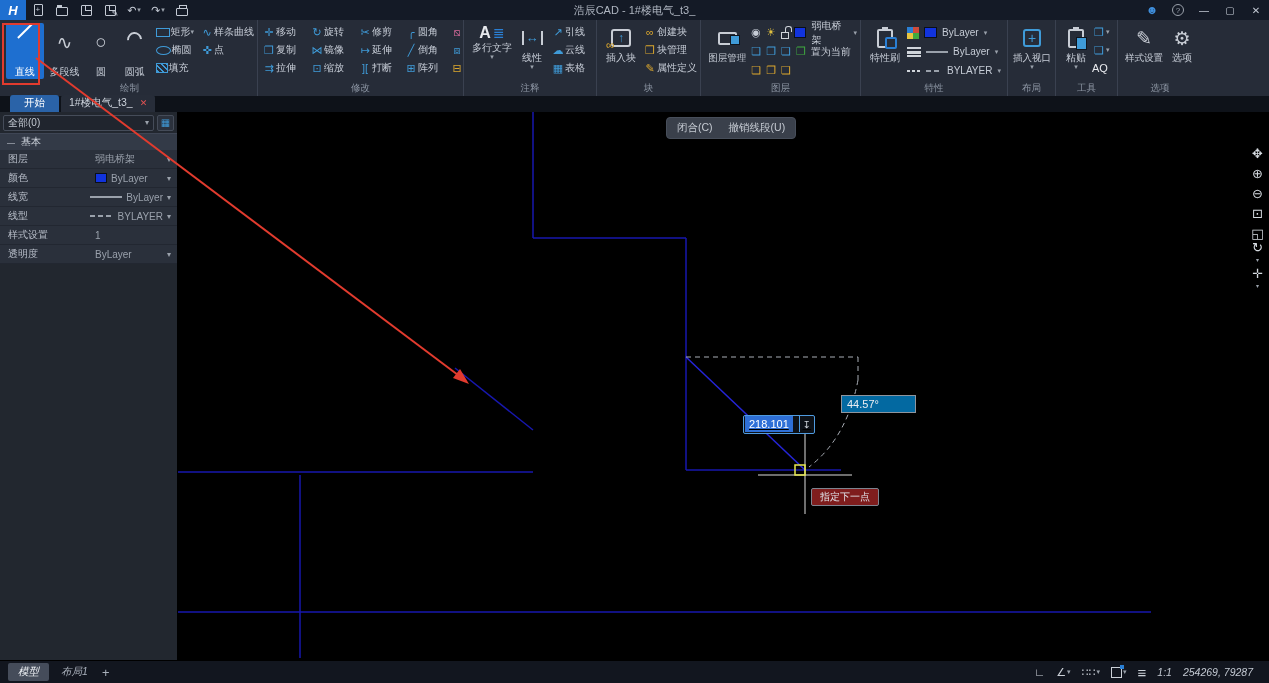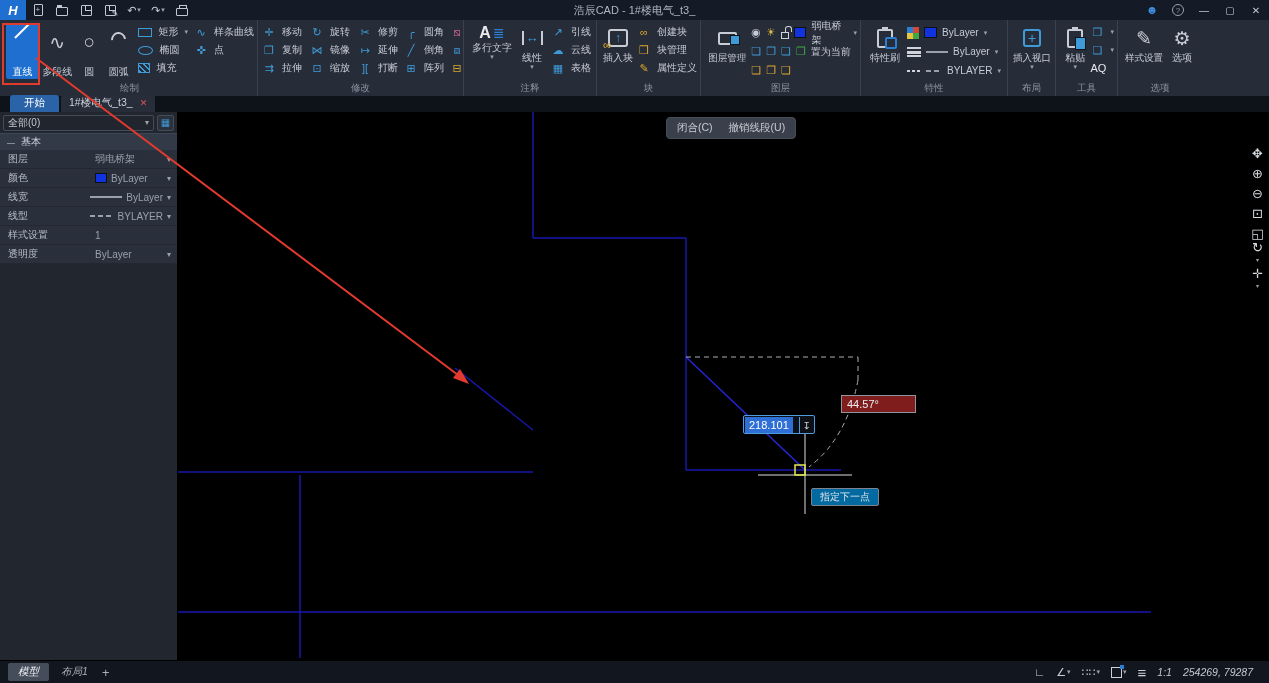--- a/index.html
+++ b/index.html
@@ -29,21 +29,21 @@
 
   
   .ribbon { height:76px; flex:0 0 76px; background:#262c38; display:flex; padding-left:2px; }
   .panel { position:relative; border-right:1px solid #3a4150; padding:3px 3px 13px 4px; }
   .ptitle { position:absolute; bottom:1px; left:0; right:0; text-align:center; font-size:9.5px; color:#8d96a4; }
   .pc { display:flex; height:58px; align-items:flex-start; }
   .bb { display:flex; flex-direction:column; align-items:center; font-size:10px; color:#c6ccd6; padding:1px 2px; }
   .bi { height:28px; display:flex; align-items:center; justify-content:center; font-size:19px; color:#c8cdd5; }
   .bl { line-height:12px; white-space:nowrap; }
   .bb .dd { font-size:7px; color:#9aa1ab; line-height:6px; }
-  .sm { display:flex; align-items:center; gap:6px; font-size:10px; color:#c6ccd6; height:18px; white-space:nowrap; }
+  .sm { display:flex; align-items:center; gap:0; font-size:10px; color:#c6ccd6; height:18px; white-space:nowrap; }
   .si { color:#3f9bd8; font-size:11px; width:14px; text-align:center; flex:0 0 14px; }
   .dd { color:#9aa1ab; font-size:7px; }
   .active-tool { background:#1e6fd0; border-radius:2px; color:#fff; }
   .line-icon { width:20px; height:2px; background:#fff; transform:rotate(-45deg); }
   .arc-icon { width:15px; height:15px; border:2px solid transparent; border-top:2px solid #c8cdd5; border-left:2px solid #c8cdd5; border-radius:50%; transform:rotate(40deg); }
   .rect-icon { width:14px; height:9px; border:1.5px solid #3f9bd8; }
   .ellipse-icon { width:15px; height:9px; border:1.5px solid #3f9bd8; border-radius:50%; }
   .hatch-icon { width:12px; height:10px; border:1px solid #3f9bd8; background:repeating-linear-gradient(45deg,#3f9bd8 0 1.5px,transparent 1.5px 4px); }
   .mgrid { display:grid; grid-template-columns:48px 48px 46px 46px 16px; grid-auto-rows:18px; align-items:center; }
   .mtext-ic { display:flex; align-items:center; gap:2px; font-size:16px; color:#e8eaee; font-weight:bold; }
@@ -85,25 +85,25 @@
   .qs-btn { width:17px; height:16px; border:1px solid #454c59; background:#2b313c; color:#3f9bd8; display:flex; align-items:center; justify-content:center; font-size:10px; border-radius:2px; }
   .sec-row { background:#333a47; color:#cfd5de; height:17px; display:flex; align-items:center; gap:6px; padding:0 7px; border-top:1px solid #3e4554; }
   .prow { display:flex; height:19px; align-items:center; background:#2a303b; border-bottom:1px solid #222731; }
   .prow .pl { width:95px; padding-left:8px; color:#b8bec9; }
   .prow .pv { flex:1; color:#9aa1ac; display:flex; align-items:center; gap:4px; }
   .prow .dd { margin-left:auto; margin-right:6px; font-size:8px; }
   .prow .swatch { width:12px; height:10px; }
 
   .canvas { flex:1; position:relative; background:#000; overflow:hidden; }
   .ctx-bar { position:absolute; left:488px; top:5px; height:22px; background:#3a404b; border:1px solid #474e5a; border-radius:4px; display:flex; align-items:center; gap:16px; padding:0 10px; font-size:10.5px; color:#c6cbd3; }
-  .len-box { position:absolute; left:565px; top:303px; height:19px; border:1.5px solid #4f9be0; border-radius:2px; background:#0d1117; display:flex; align-items:flex-end; }
+  .len-box { position:absolute; left:565px; top:303px; height:19px; border:1.5px solid #4f9be0; border-radius:2px; background:#0d1117; display:flex; align-items:flex-start;text-decoration:underline; }
   .len-box .val { background:#2e6fd6; color:#fff; font-size:11px; padding:0 4px; line-height:16px; margin:0 6px 0 1px; }
   .len-box .dnbtn { width:15px; height:16px; border-left:1px solid #4f9be0; color:#cfd4da; font-size:10px; display:flex; align-items:center; justify-content:center; }
-  .ang-box { position:absolute; left:663px; top:283px; width:75px; height:18px; background:#7f1d1d; border:1px solid #8f959e; color:#eceef2; font-size:11px; line-height:16px; padding-left:5px; }
-  .tip { position:absolute; left:633px; top:376px; background:#0369a1; border:1px solid #7d8490; border-radius:2px; color:#dfe2e8; font-size:10px; padding:1px 8px; }
+  .ang-box { position:absolute; left:663px; top:283px; width:75px; height:18px; background:#0369a1; border:1px solid #8f959e; color:#eceef2; font-size:11px; line-height:16px; padding-left:5px; }
+  .tip { position:absolute; left:633px; top:376px; background:#7f1d1d; border:1px solid #7d8490; border-radius:2px; color:#dfe2e8; font-size:10px; padding:1px 8px; }
   .navbar { position:absolute; right:3px; top:33px; display:flex; flex-direction:column; gap:3px; }
   .navbtn { width:17px; height:17px; color:#d5dae0; font-size:13px; display:flex; flex-direction:column; align-items:center; justify-content:center; line-height:12px; }
   .navbtn .dd { font-size:6px; }
 
   
   .sb { height:23px; flex:0 0 23px; background:#12161f; border-top:1px solid #000; display:flex; align-items:center; font-size:10.5px; color:#a9b0bb;font-style:italic; }
   .sb-model { margin-left:8px; background:#454c5a; color:#eef1f5; padding:2px 10px; border-radius:2px; }
   .sb-layout { margin-left:12px; }
   .sb-add { margin-left:14px; font-size:13px; }
   .sb-right { margin-left:auto; display:flex; align-items:center; gap:11px; padding-right:16px; color:#ccd1d8; }

